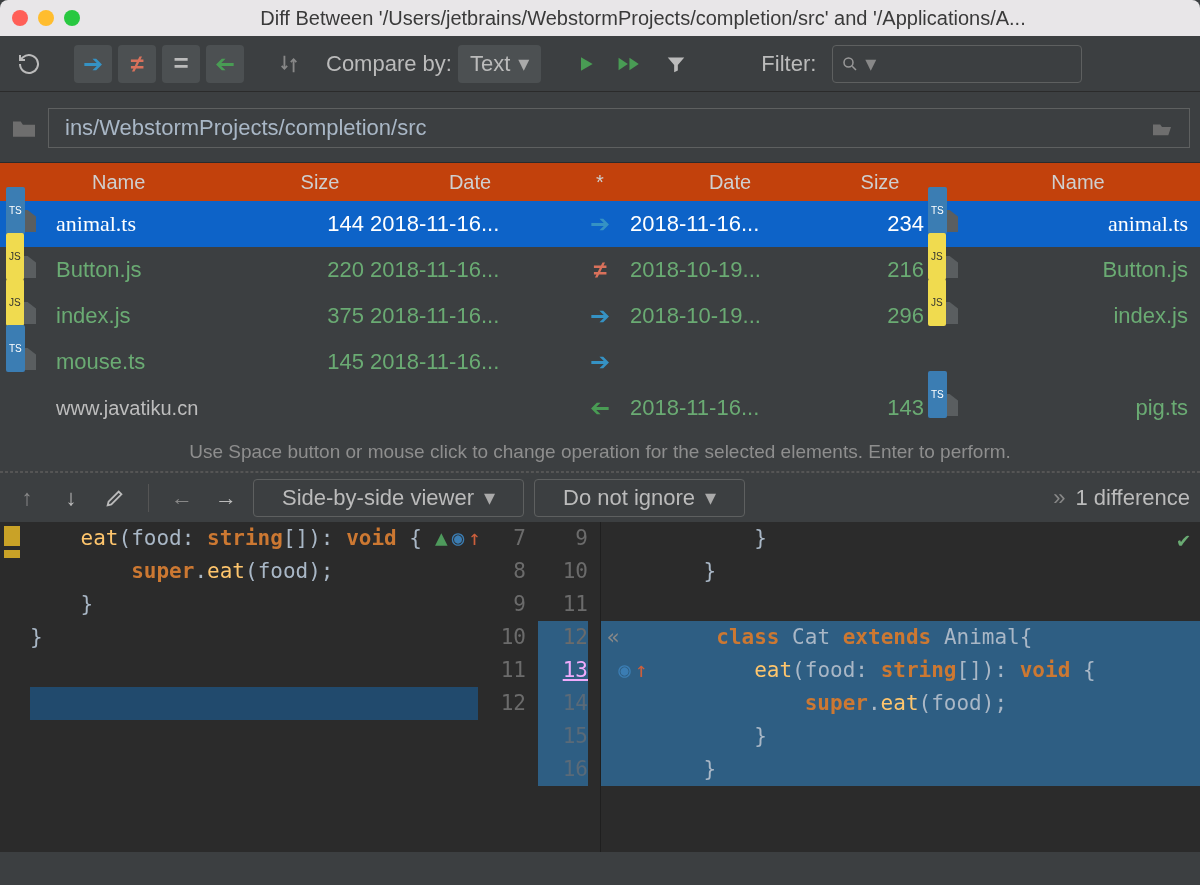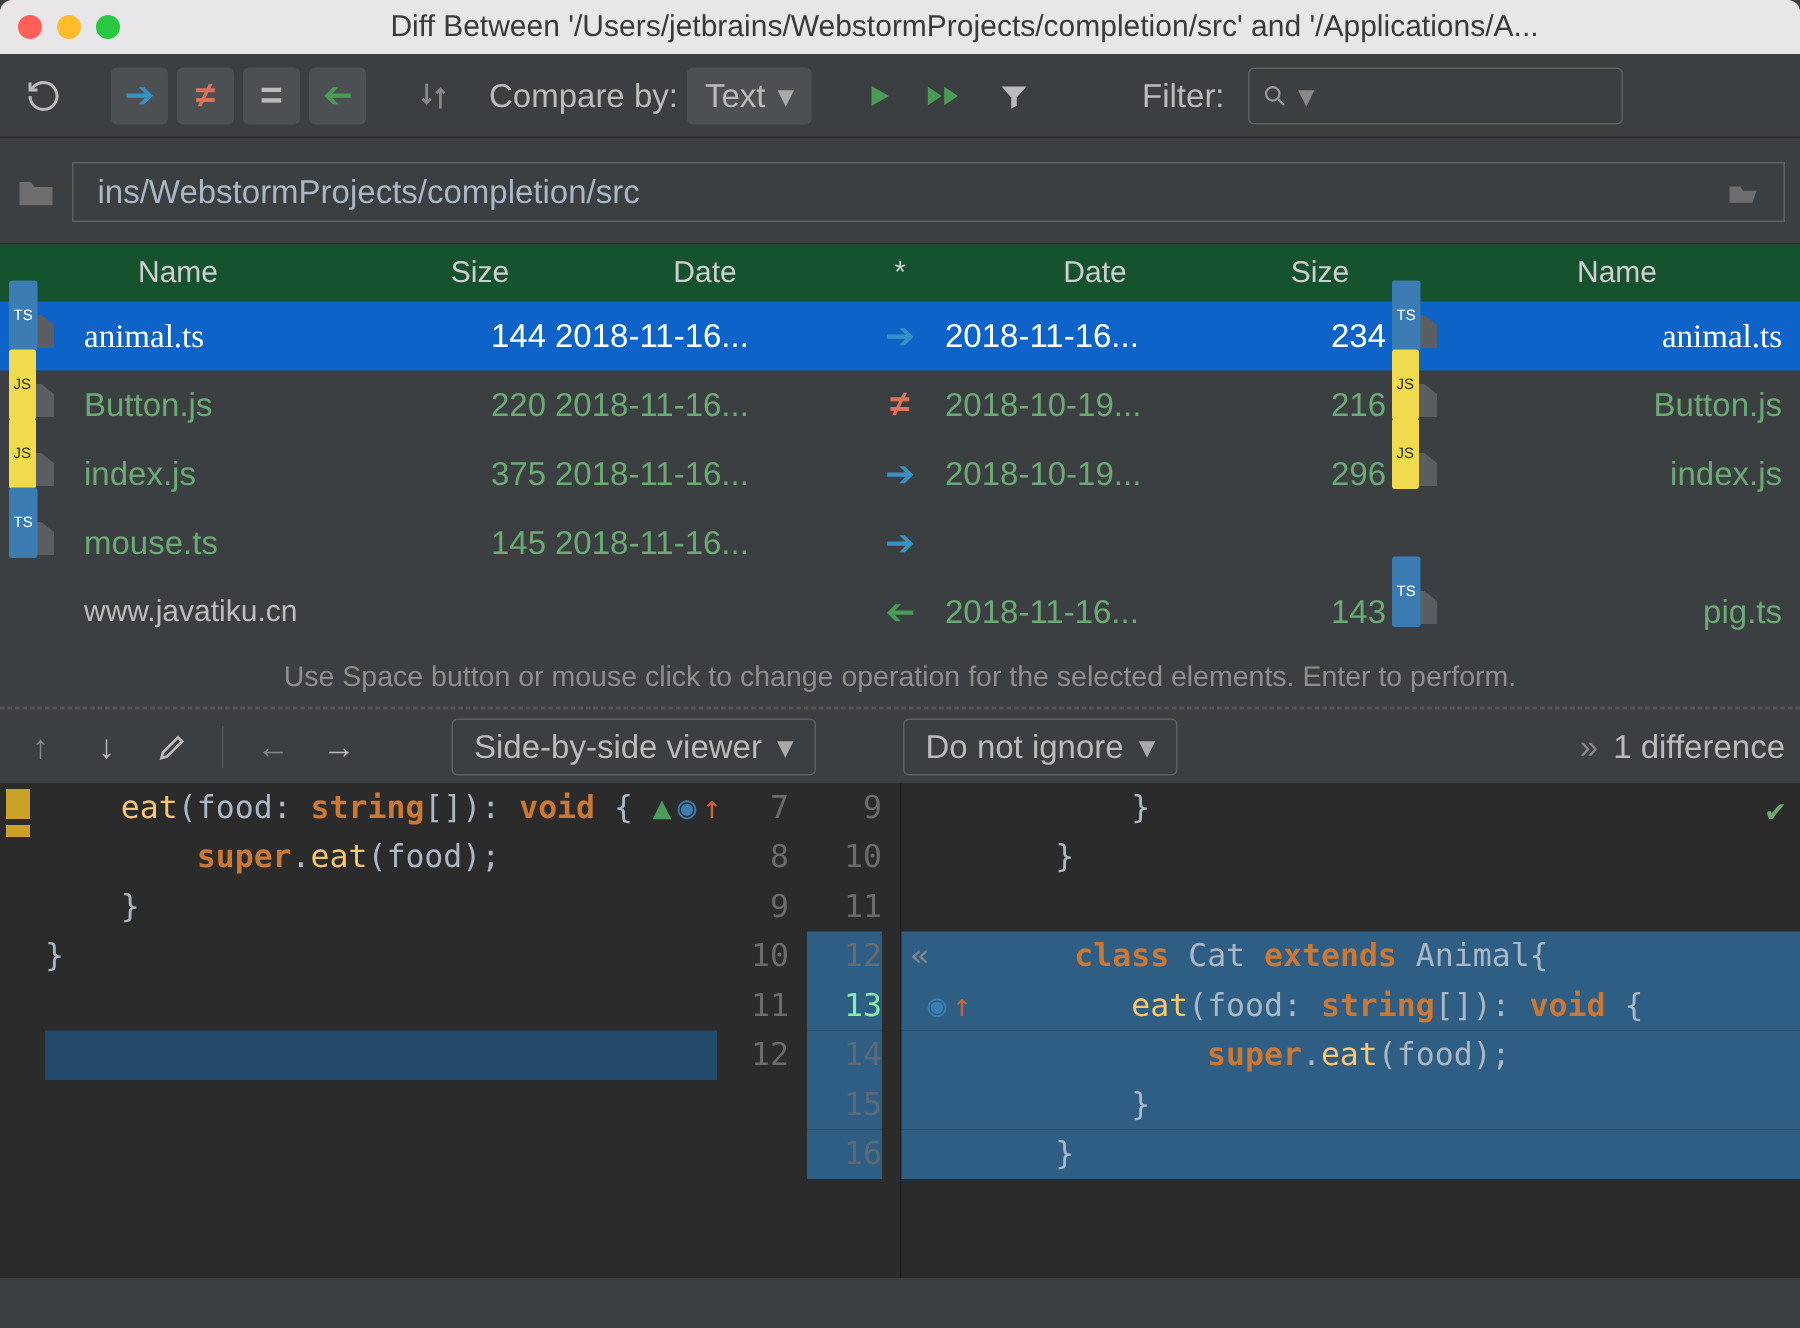--- a/index.html
+++ b/index.html
@@ -60,21 +60,21 @@
   
   .pathbar { display:flex; gap:20px; padding:16px 10px 14px 10px; border-bottom:1px solid #2b2b2b;}
   .pathcell { flex:1; display:flex; align-items:center; gap:10px;}
   .foldicon{ color:#6e6e6e; }
   .pathbox{ border:1px solid #5e6060; height:40px; flex:1; display:flex; align-items:center; padding:0 16px; color:#a9b7c6; font-size:22px; overflow:hidden; white-space:nowrap;}
   .pathbox .openicon{ margin-left:auto; color:#6e6e6e;}
 
   
   .table { width:100%; }
   .thead, .trow { display:grid; grid-template-columns: 44px 1fr 100px 200px 60px 200px 100px 44px 1fr; align-items:center; height:46px; padding:0 8px; font-size:22px;}
-  .thead { background:#14532d; color:#cfcfcf; font-weight:500; height:38px; font-size:20px;}
+  .thead { background:#c2410c; color:#cfcfcf; font-weight:500; height:38px; font-size:20px;}
   .thead .c-name-l{padding-left:40px;} .thead .c-name-r{text-align:right; padding-right:10px;}
   .thead .c-size-l,.thead .c-size-r{text-align:center;}
   .thead .c-date-l,.thead .c-date-r{text-align:center;}
   .thead .c-star{text-align:center;}
   .trow.selected{ background:#0d63c8; color:#fff;}
   .trow .c-name-l{ color:#6aab73; display:flex; align-items:center; gap:12px; padding-left:4px;}
   .trow .c-name-r{ color:#6aab73; display:flex; align-items:center; gap:12px; justify-content:flex-end; padding-right:4px;}
   .trow.selected .c-name-l, .trow.selected .c-name-r{ color:#fff;font-family:Liberation Serif, serif;}
   .trow .c-size-l{ text-align:right; color:#6aab73; padding-right:6px;}
   .trow .c-size-r{ text-align:right; color:#6aab73; padding-right:6px;}
@@ -87,21 +87,21 @@
   .fileico .tag{ position:absolute; bottom:-2px; left:-2px; font-size:10px; font-weight:400; padding:18px 3px; border-radius:2px;}
   .tag.ts{ background:#3b7db3; color:#fff;}
   .tag.js{ background:#f0db4f; color:#323330;}
   .url-wm{ color:#bdbdbd; font-size:20px; padding-left:56px;}
 
   .hint{ text-align:center; color:#8e8e8e; font-size:19px; padding:10px 0 8px 0; border-bottom:1px dashed #555;}
 
   
   .difftoolbar{ height:50px; display:flex; align-items:center; padding:0 10px; gap:10px; border-top:1px dashed #555;}
   .dbtn{ width:34px; height:34px; display:flex; align-items:center; justify-content:center; color:#888; border-radius:4px;}
-  .dsel{ border:1px solid #5e6060; border-radius:4px; height:38px; padding:0 14px; display:flex; align-items:center; gap:10px; color:#bbbbbb;margin-left:48px;}
+  .dsel{ border:1px solid #5e6060; border-radius:4px; height:38px; padding:0 28px; display:flex; align-items:center; gap:10px; color:#bbbbbb;}
   .diffcount{ margin-left:auto; color:#bbbbbb; font-size:22px; display:flex; align-items:center; gap:10px;}
 
   
   .diffarea{ display:flex; height:330px; font-family: Menlo, Consolas, monospace; font-size:21px; background:#2b2b2b;}
   .pane-left{ width:478px; position:relative; padding-left:30px;}
   .gutter-marks{ position:absolute; left:0; top:0; width:20px; height:100%;}
   .gm{ width:16px; height:20px; margin:4px 0 0 4px;}
   .gm.y{ background:#c9a227;}
   .linenum-col-l{ width:60px; color:#6b6b6b; text-align:right; padding-right:12px;}
   .linenum-col-r{ width:62px; color:#6b6b6b; text-align:right; padding-right:12px;}
@@ -363,21 +363,21 @@
       <div class="coderow" style="justify-content: flex-end;">9</div>
       <div class="coderow" style="justify-content: flex-end;">10</div>
       <div class="coderow" style="justify-content: flex-end;">11</div>
       <div class="coderow" style="justify-content: flex-end;">12</div>
     </div>
   <div class="linenum-col-r" id="right-nums">
       <div class="coderow" style="justify-content: flex-end; color: rgb(107, 107, 107);">9</div>
       <div class="coderow" style="justify-content: flex-end; color: rgb(107, 107, 107);">10</div>
       <div class="coderow" style="justify-content: flex-end; color: rgb(107, 107, 107);">11</div>
       <div class="coderow hl-blue2" style="justify-content: flex-end; color: rgb(107, 107, 107);">12</div>
-      <div class="coderow hl-blue2" style="justify-content: flex-end; color: #86efac;">13</div>
+      <div class="coderow hl-blue2" style="justify-content: flex-end; color: #f0abfc; text-decoration: underline;">13</div>
       <div class="coderow hl-blue2" style="justify-content: flex-end; color: rgb(90, 106, 120);">14</div>
       <div class="coderow hl-blue2" style="justify-content: flex-end; color: rgb(90, 106, 120);">15</div>
       <div class="coderow hl-blue2" style="justify-content: flex-end; color: rgb(90, 106, 120);">16</div>
     </div>
   <div class="pane-right">
     <span class="ok-icon">✔</span>
     <div id="right-code">
         <div class="coderow">
           <span class="chev-left"> </span>
           <span class="gutter-icons"></span>

